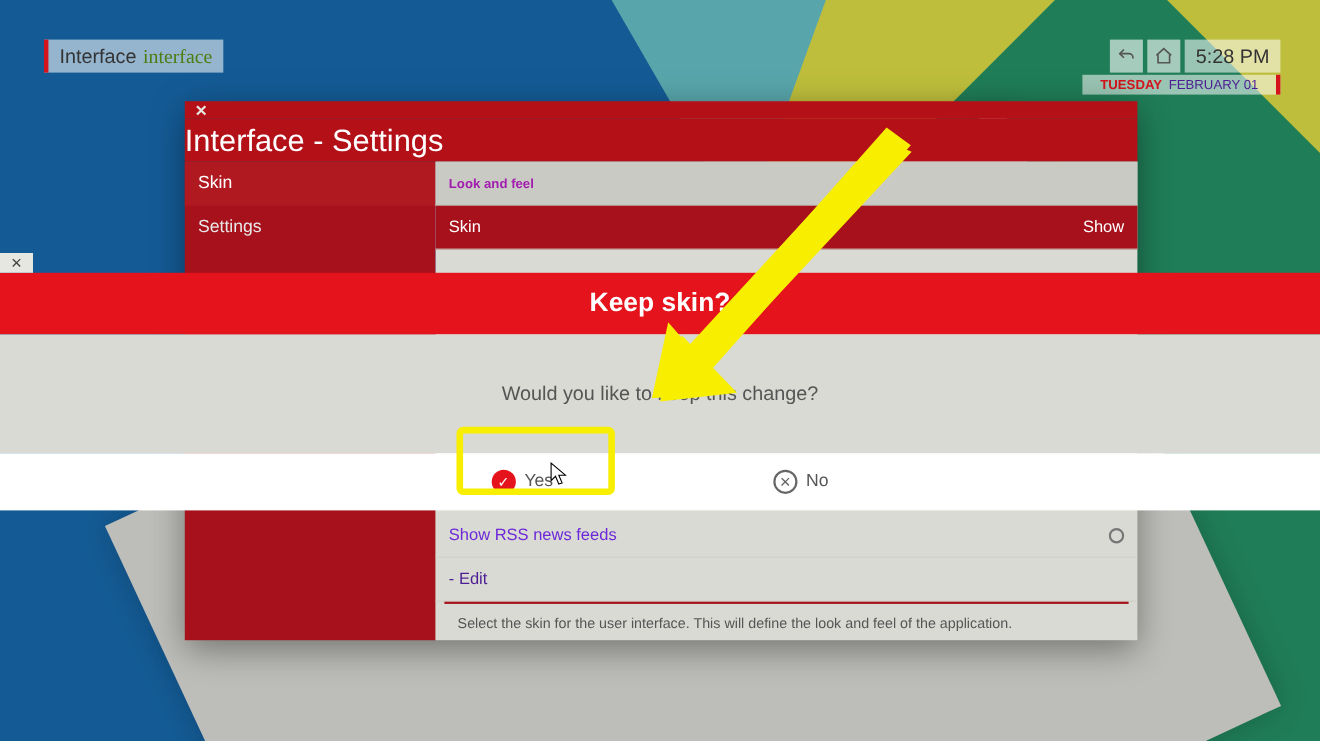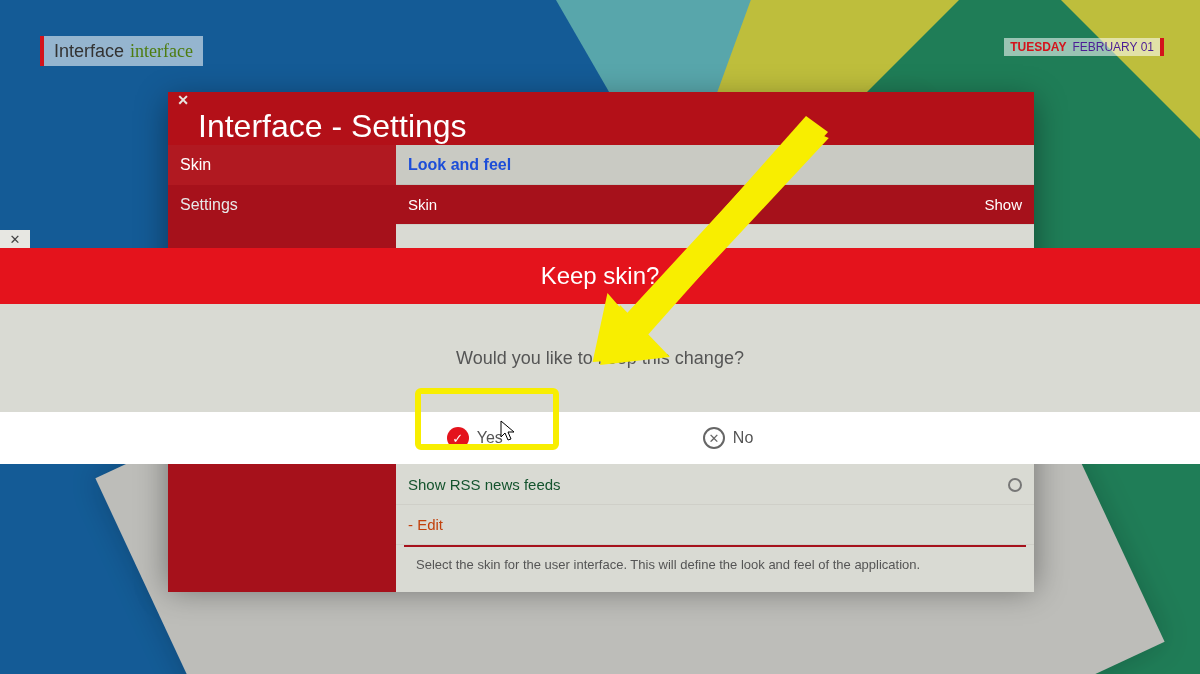--- a/index.html
+++ b/index.html
@@ -17,51 +17,51 @@
   
   .breadcrumb { position:absolute; left:40px; top:36px; display:flex; align-items:center; background:rgba(255,255,255,0.55); border-left:4px solid #d4131b; height:30px; padding:0 10px; font-size:18px; color:#333; }
   .breadcrumb .cur { color:#4d7c0f; margin-left:6px;font-family:Liberation Serif, serif; }
 
   
   .clockbox { position:absolute; right:36px; top:36px; }
   .clockrow { display:flex; align-items:center; justify-content:flex-end; gap:4px; }
   .iconbtn { width:30px; height:30px; background:rgba(255,255,255,0.6); display:flex; align-items:center; justify-content:center; }
   .iconbtn svg { width:18px; height:18px; stroke:#555; fill:none; stroke-width:2; }
   .timebox { height:30px; background:rgba(255,255,255,0.55); padding:0 10px; display:flex; align-items:center; font-size:18px; color:#333; }
-  .daterow { display:flex; justify-content:flex-end; gap:6px; background:rgba(255,255,255,0.55); margin-top:2px; padding:2px 6px; font-size:12px; border-right:4px solid #d4131b; }
+  .daterow { display:flex; justify-content:flex-end; gap:6px; background:rgba(255,255,255,0.55); margin-top:2px; padding:2px 16px; font-size:12px; border-right:4px solid #d4131b; }
   .daterow .dow { color:#d4131b; font-weight:bold; }
   .daterow .rest { color:#4c1d95; }
 
   
   .panel { position:absolute; left:168px; top:92px; width:866px; height:490px; box-shadow:0 8px 30px rgba(0,0,0,0.4); display:flex; flex-direction:column; }
   .panel .closebar { height:18px; background:#b31018; display:flex; align-items:center; }
   .panel .closebar .x { width:30px; text-align:center; font-size:14px; color:#e7e7e2; font-weight:bold; }
-  .panel .titlebar { height:54px; background:#b31018; display:flex; align-items:center; padding-left:30px; color:#fff; font-size:32px; font-weight:300; }
+  .panel .titlebar { height:54px; background:#b31018; display:flex; align-items:center; color:#fff; font-size:28px; font-weight:300; }
   .panel .body { flex:1; display:flex; }
 
   .sidebar { width:228px; background:#a6111b; display:flex; flex-direction:column; color:#fff; }
   .sidebar .item { height:40px; display:flex; align-items:center; padding-left:12px; font-size:16px; color:#e8e8e8; }
   .sidebar .item.sel { background:#b11921; color:#fff; }
   .sidebar .spacer { flex:1; }
   .sidebar .lvl { height:40px; display:flex; align-items:center; justify-content:space-between; padding:0 12px; font-size:15px; color:#eee; }
 
   .content { flex:1; background:#d9dad3; display:flex; flex-direction:column; position:relative; }
-  .grouphdr { height:40px; background:#c9cac3; display:flex; align-items:center; padding-left:12px; color:#1d4ed8; font-size:16px; font-weight:bold; border-bottom:1px solid #bfbfb8; }
-  .row { height:40px; display:flex; align-items:center; padding:0 12px; font-size:15px; color:#14532d; border-bottom:1px solid #cfcfc8; }
+  .grouphdr { height:40px; background:#c9cac3; display:flex; align-items:center; padding-left:12px; color:#a21caf; font-size:12px; font-weight:bold; border-bottom:1px solid #bfbfb8; }
+  .row { height:40px; display:flex; align-items:center; padding:0 12px; font-size:15px; color:#6d28d9; border-bottom:1px solid #cfcfc8; }
   .row .val { margin-left:auto; color:#a6111b; }
   .row.sel { background:#a6111b; color:#fff; }
   .row.sel .val { color:#fff; }
-  .row.disabled { color:#c2410c; }
+  .row.disabled { color:#4c1d95; }
   .radio { width:14px; height:14px; border:2px solid #777; border-radius:50%; margin-left:auto; }
-  .desc { margin-top:auto; padding:10px 12px 20px; font-size:13px; color:#555; border-top:2px solid #a6111b; margin-left:8px; margin-right:8px; }
+  .desc { margin-top:auto; padding:10px 12px 8px; font-size:13px; color:#555; border-top:2px solid #a6111b; margin-left:8px; margin-right:8px; }
 
   
   .modal { position:absolute; left:0; right:0; top:230px; }
   .modal .mclose { position:absolute; left:0; top:0; width:30px; height:18px; background:#e7e7e2; display:flex; align-items:center; justify-content:center; font-size:13px; color:#444; }
-  .modal .mtitle { height:56px; background:#e4131c; color:#fff; font-size:24px; display:flex; align-items:center; justify-content:center; margin-top:18px; }
+  .modal .mtitle { height:56px; background:#e4131c; color:#fff; font-size:24px; display:flex; align-items:center; justify-content:center; margin-top:18px;font-weight:bold; }
   .modal .mbody { height:108px; background:#d9dad3; display:flex; align-items:center; justify-content:center; font-size:18px; color:#555; }
   .modal .mbtns { height:52px; background:#fff; display:flex; align-items:center; justify-content:center; gap:140px; }
   .mbtn { display:flex; align-items:center; gap:8px; font-size:16px; color:#555; padding:6px 30px; position:relative; }
   .mbtn .ic { width:22px; height:22px; border-radius:50%; display:flex; align-items:center; justify-content:center; }
   .ic.yes { background:#e4131c; color:#fff; font-size:13px; }
   .ic.no { border:2px solid #666; color:#666; font-size:13px; }
   .hl { position:absolute; border:6px solid #f8ee00; border-radius:6px; pointer-events:none; }
   .cursor { position:absolute; width:18px; height:22px; }
   .cursor svg { width:18px; height:22px; }
 
@@ -78,20 +78,35 @@
   <div class="sheet"></div>
   <div class="overlay"></div>
 </div>
 
 <div class="breadcrumb">
   <span>Interface</span>
   <span class="cur">interface</span>
 </div>
 
 <div class="clockbox">
+  <div class="clockrow">
+    <div class="iconbtn">
+      <svg viewBox="0 0 24 24">
+          <path d="M9 14l-5-5 5-5"></path>
+          <path d="M4 9h11a5 5 0 0 1 5 5v1"></path>
+        </svg>
+    </div>
+    <div class="iconbtn">
+      <svg viewBox="0 0 24 24">
+          <path d="M3 11l9-8 9 8"></path>
+          <path d="M5 10v10h14V10"></path>
+        </svg>
+    </div>
+    <div class="timebox">5:28 PM</div>
+  </div>
   <div class="daterow">
     <span class="dow">TUESDAY</span>
     <span class="rest">FEBRUARY 01</span>
   </div>
 </div>
 
 <div class="panel">
   <div class="closebar">
     <div class="x">✕</div>
   </div>

